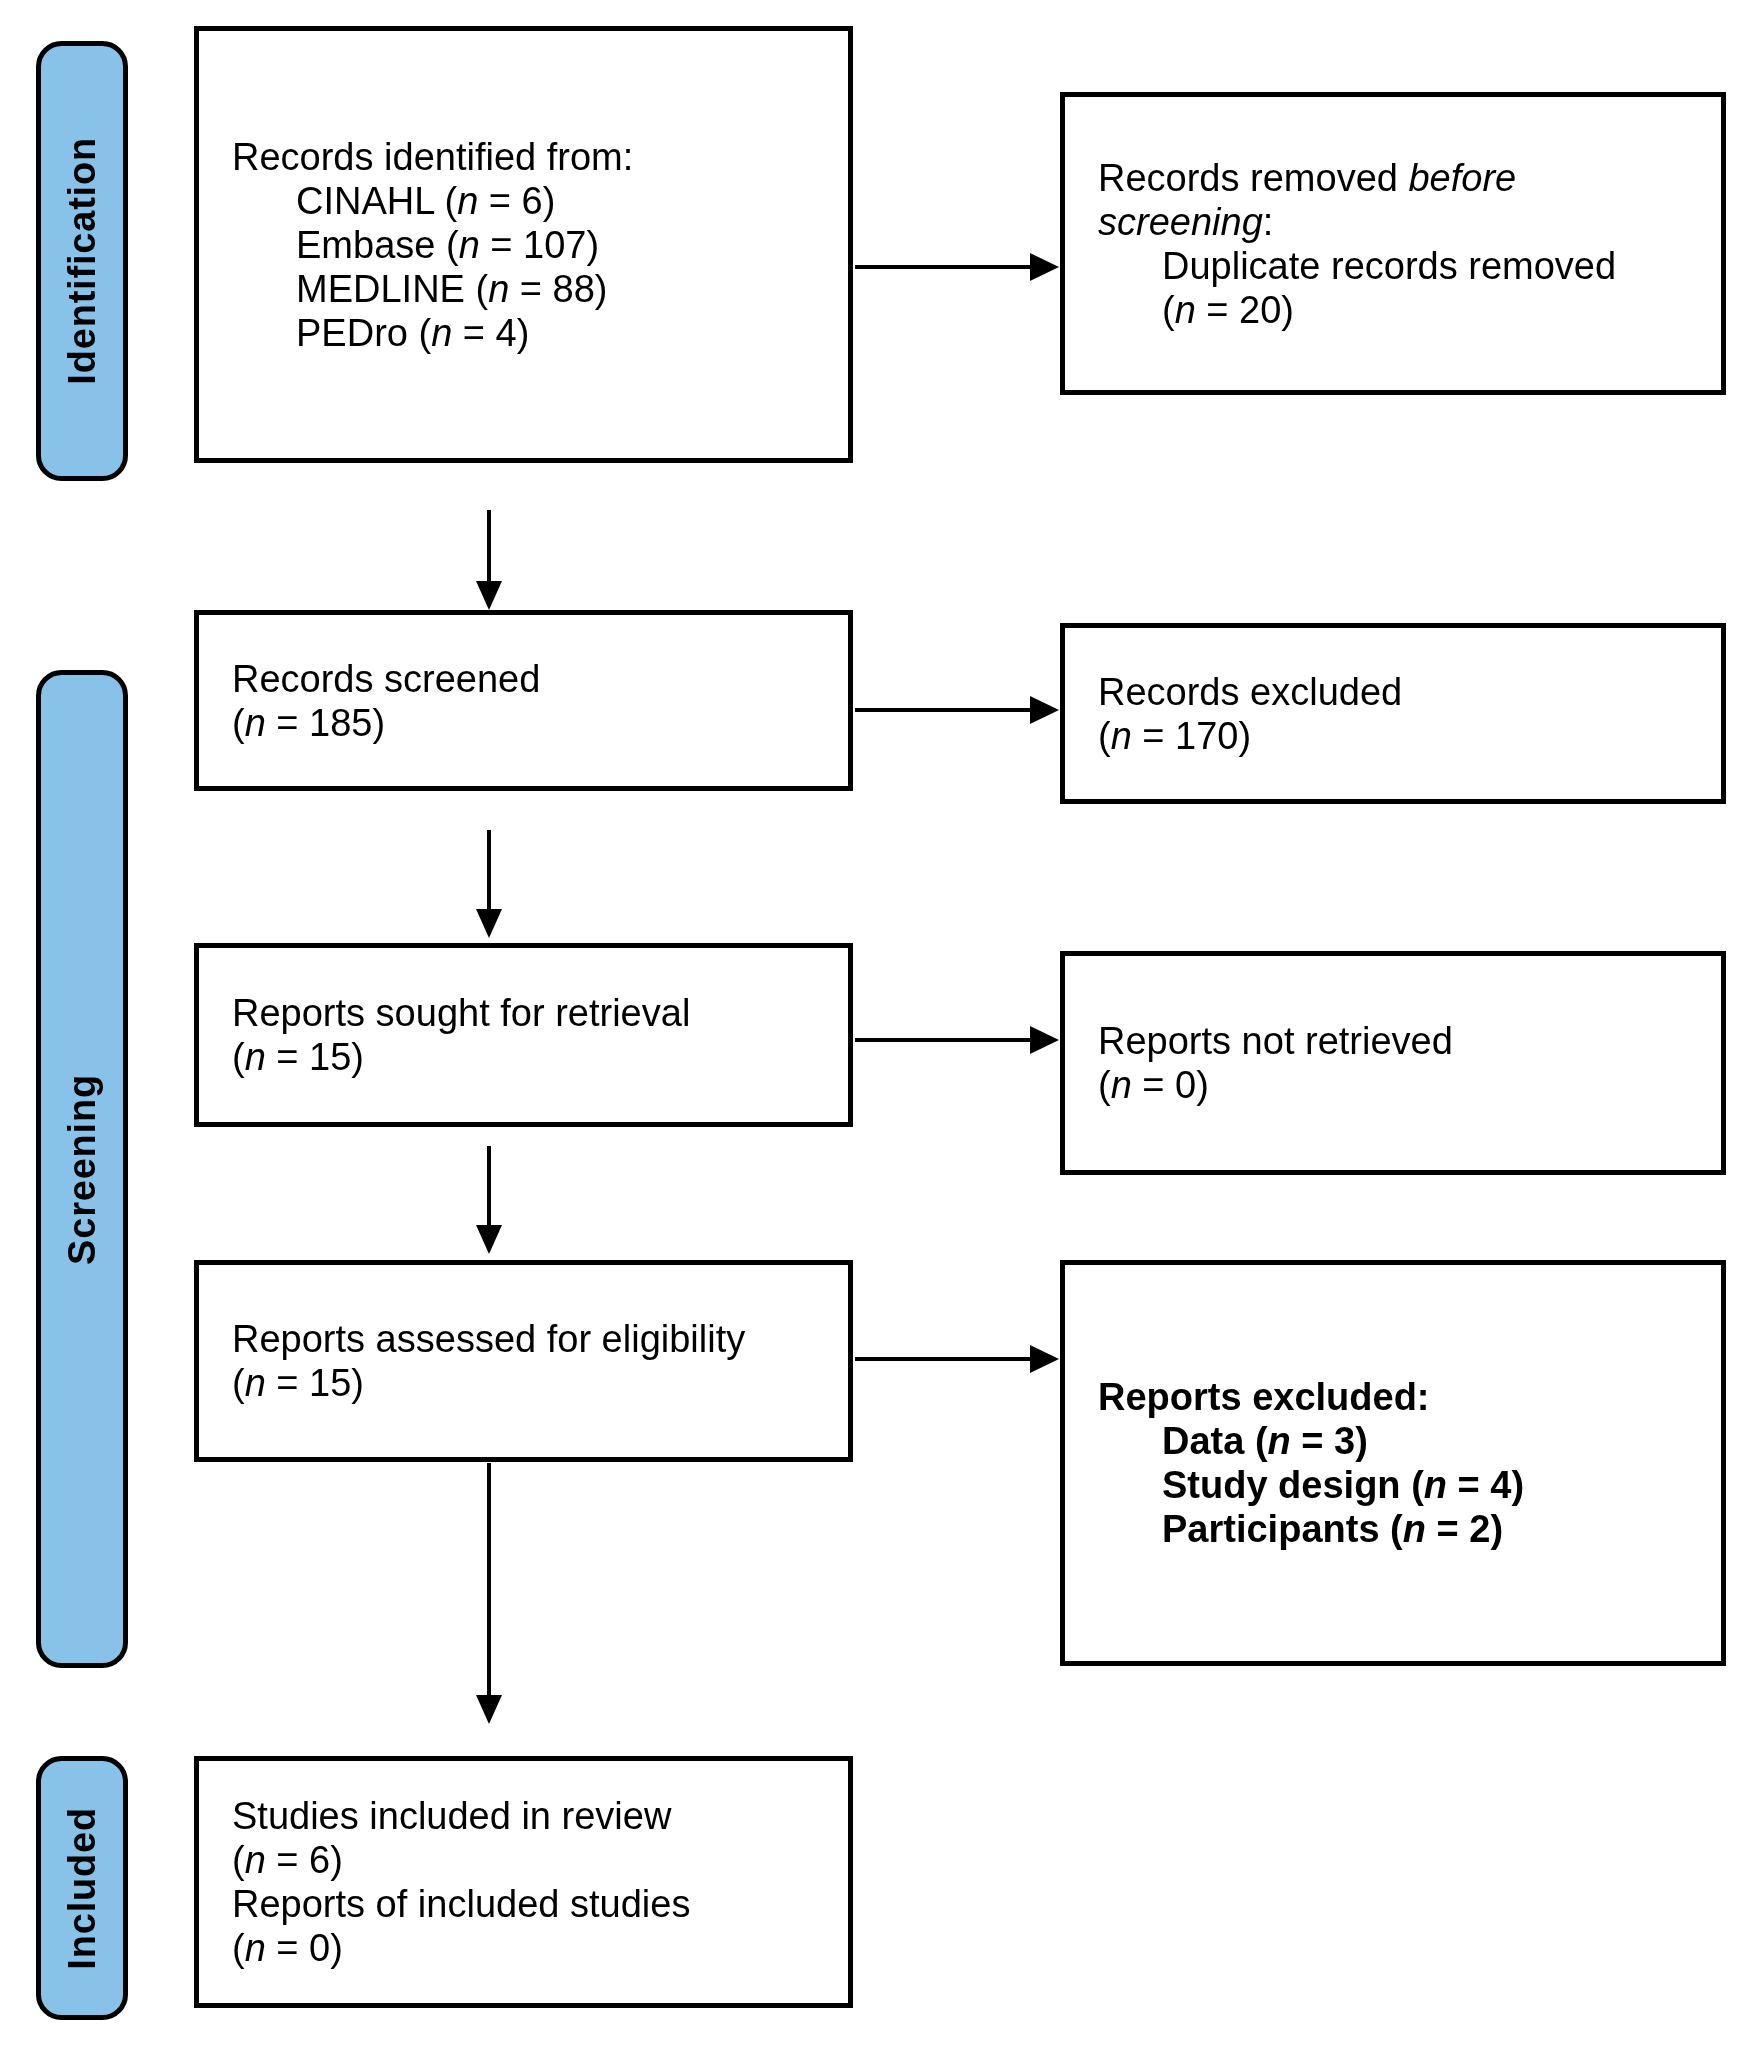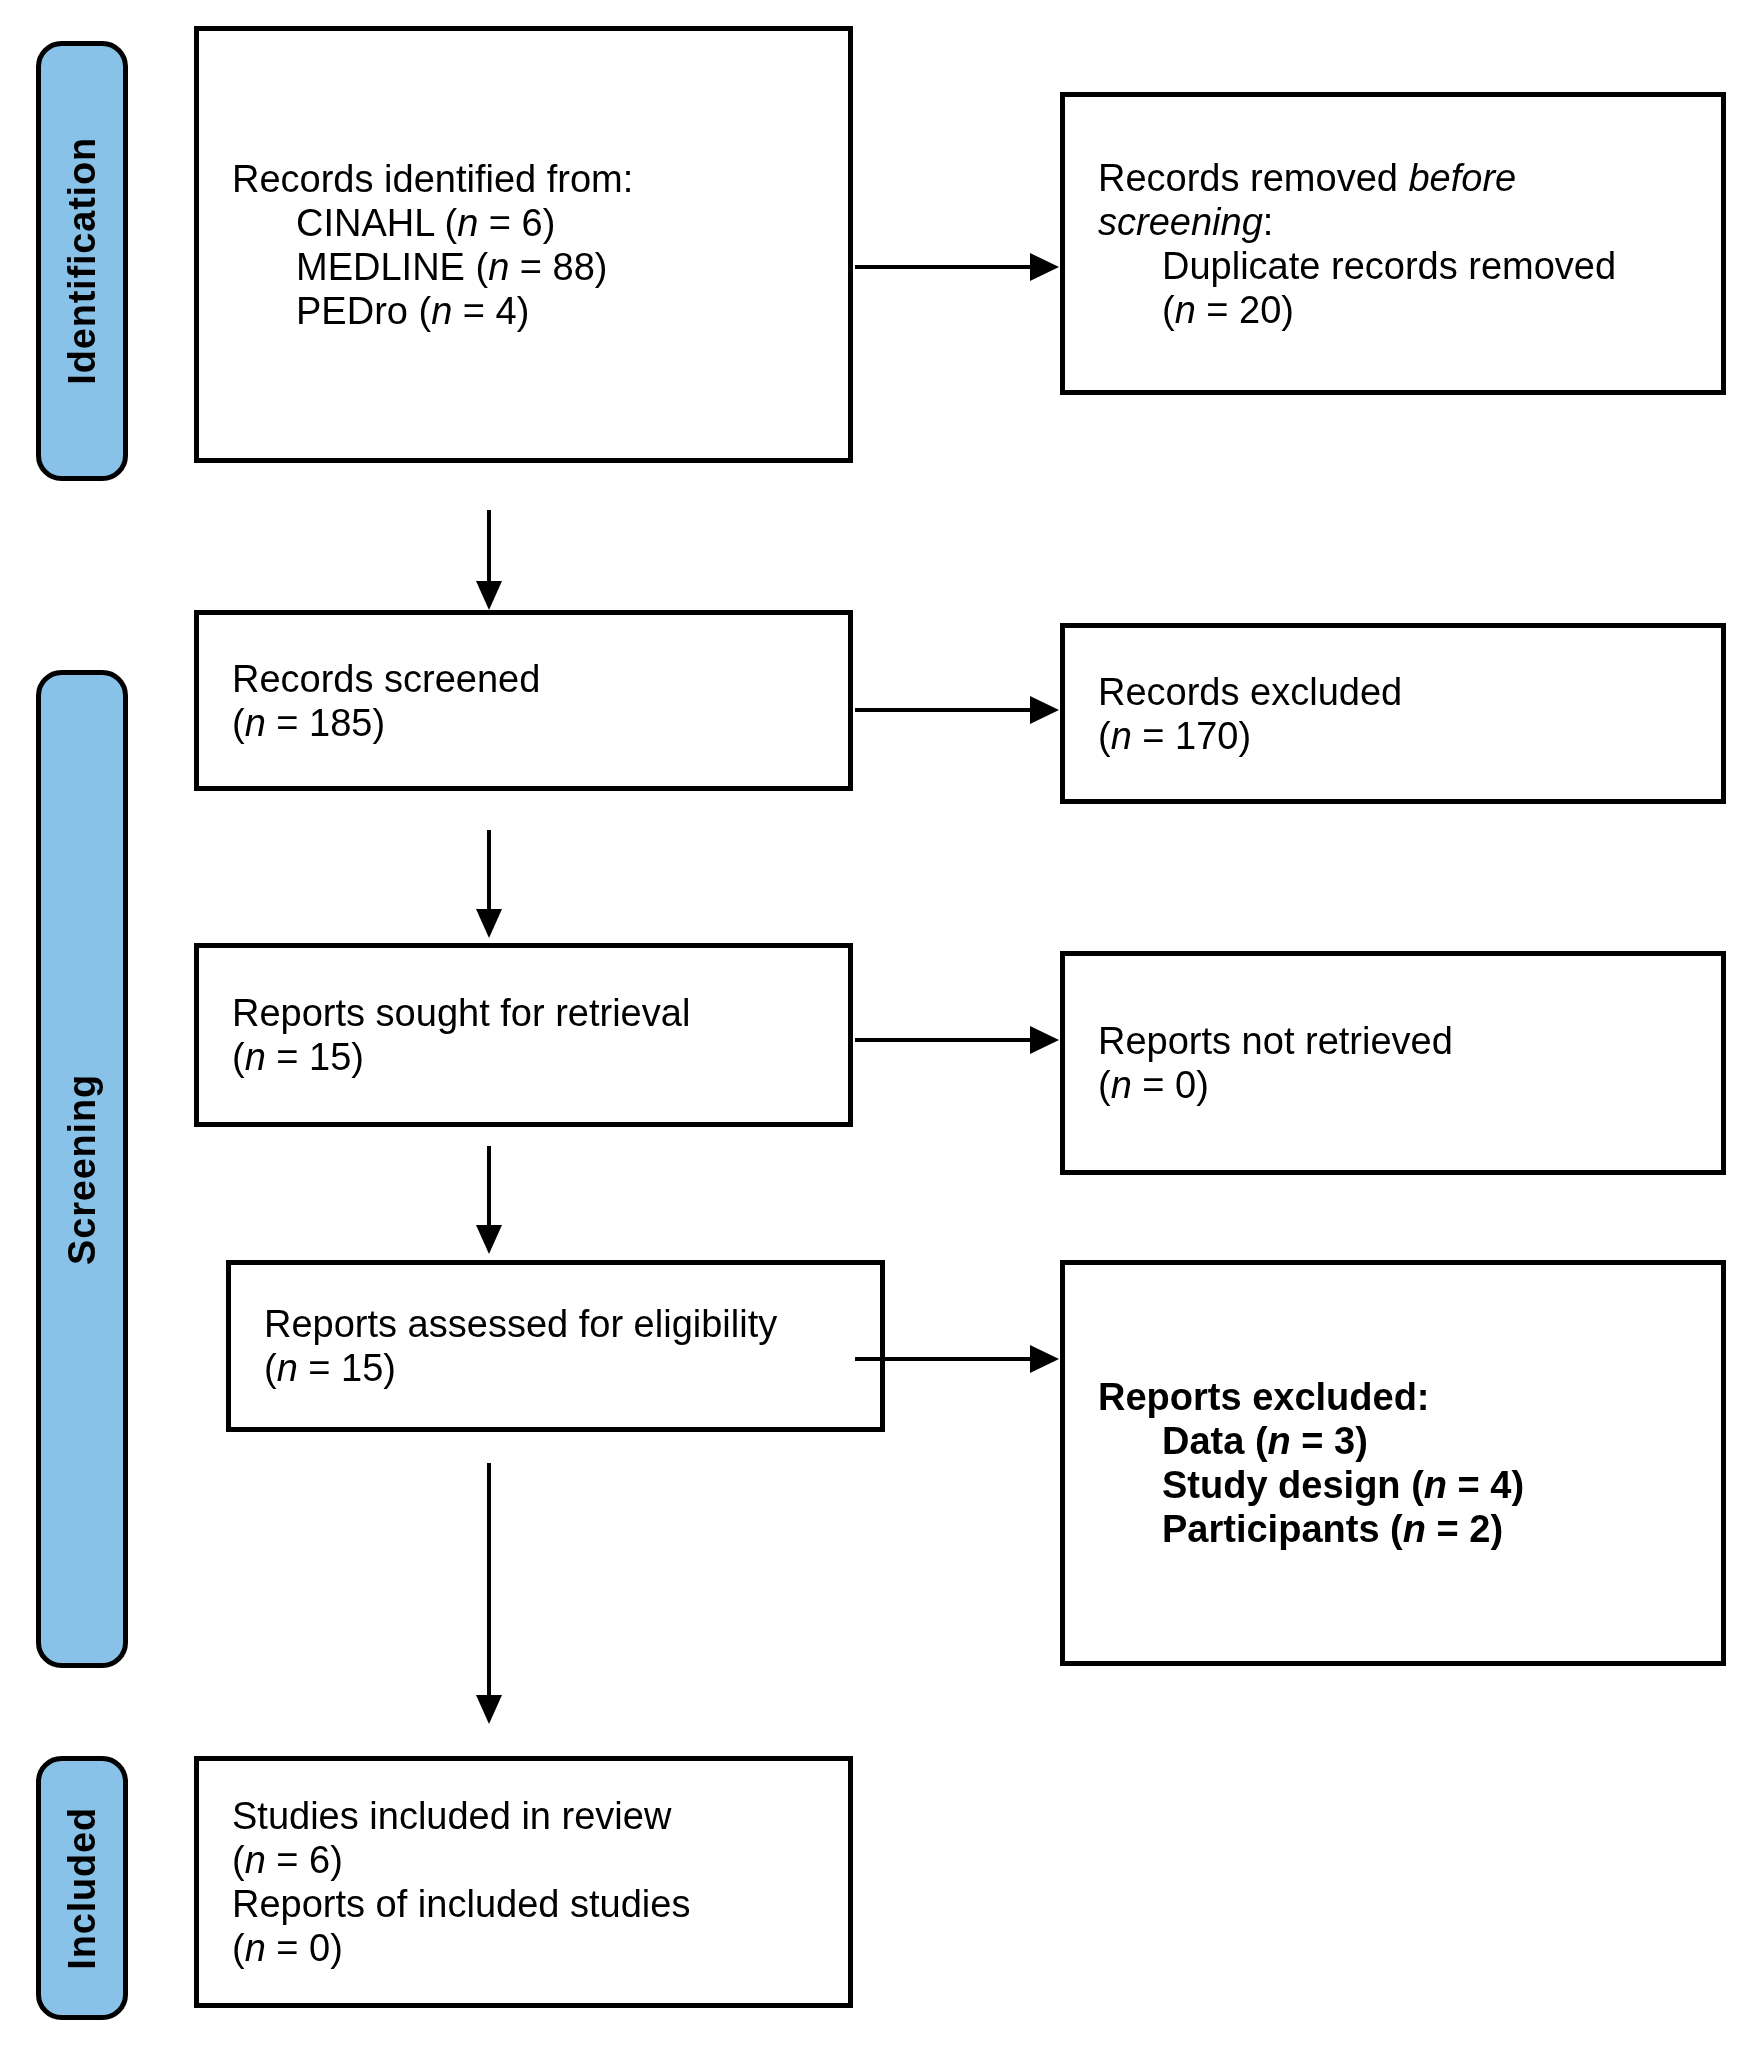--- a/index.html
+++ b/index.html
@@ -51,21 +51,21 @@
   }
   .box .line { white-space: nowrap; }
   .box .line.ind { padding-left: 64px; }
 
   .col-main  { left: 194px;  width: 659px; }
   .col-right { left: 1060px; width: 666px; }
 
   #box-identified        { top: 26px;   height: 437px; }
   #box-screened          { top: 610px;  height: 181px; }
   #box-sought            { top: 943px; height: 184px; }
-  #box-assessed          { top: 1260px; height: 172px; margin-left: 32px; }
+  #box-assessed          { top: 1260px; height: 202px; }
   #box-included-studies  { top: 1756px; height: 252px; }
 
   #box-removed           { top: 92px;  height: 303px; }
   #box-records-excluded  { top: 623px;  height: 181px; }
   #box-not-retrieved     { top: 951px; height: 224px; }
   #box-reports-excluded  { top: 1260px; height: 406px; font-weight: bold; }
 
   
   .arrow { position: absolute; }
   .arrow-h { width: 203px; height: 29px; }
@@ -114,20 +114,21 @@
 <div class="stage" id="stage-screening">
   <span>Screening</span>
 </div>
 <div class="stage" id="stage-included">
   <span>Included</span>
 </div>
 
 <div class="box col-main" id="box-identified">
     <div class="line">Records identified from:</div>
     <div class="line ind">CINAHL (<i>n</i> = 6)</div>
+    <div class="line ind">Embase (<i>n</i> = 107)</div>
     <div class="line ind">MEDLINE (<i>n</i> = 88)</div>
     <div class="line ind">PEDro (<i>n</i> = 4)</div>
   </div>
 <div class="box col-main" id="box-screened">
     <div class="line">Records screened</div>
     <div class="line">(<i>n</i> = 185)</div>
   </div>
 <div class="box col-main" id="box-sought">
     <div class="line">Reports sought for retrieval</div>
     <div class="line">(<i>n</i> = 15)</div>

